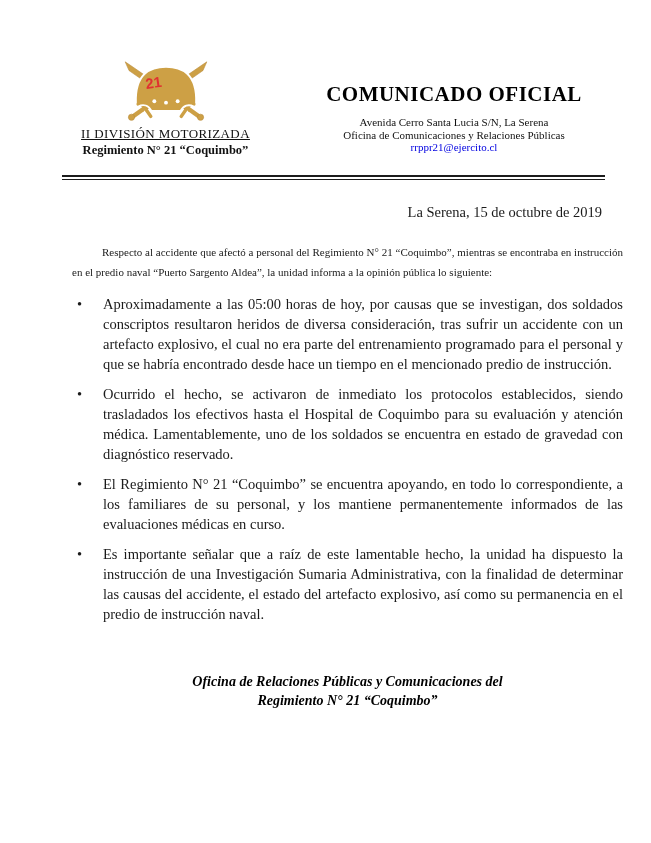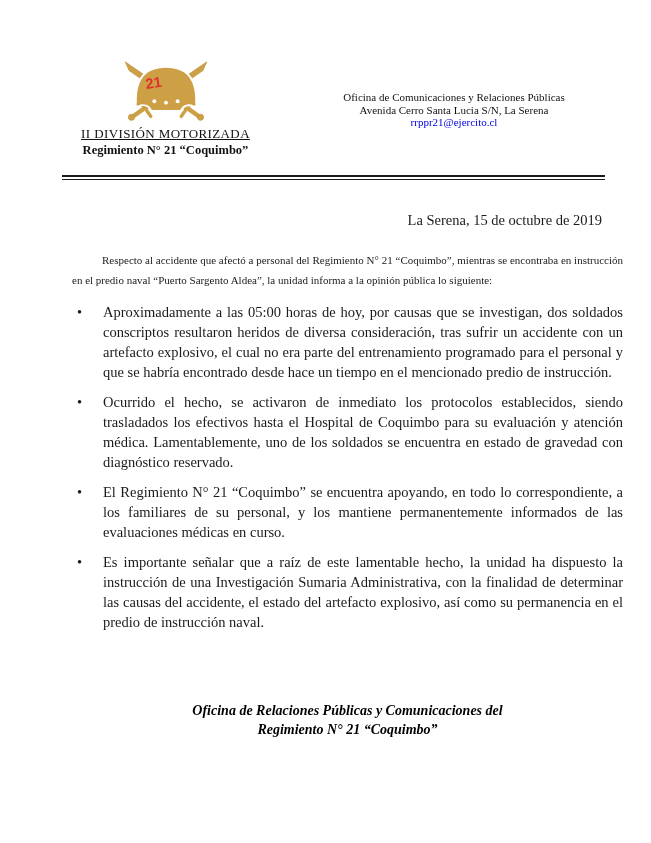--- a/index.html
+++ b/index.html
@@ -39,40 +39,40 @@
   .address-block { margin-top: 9px; font-size: 11px; line-height: 12.5px; color: #111; }
   .address-block div { white-space: nowrap; }
   .email-link { color: #0000e0; cursor: pointer; }
 
   .double-rule {
     position: absolute; top: 175px; left: 62px; width: 543px; height: 5px;
     border-top: 2px solid #1c1c1c; border-bottom: 1.5px solid #1c1c1c;
   }
 
   
-  .doc-body { position: absolute; top: 180px; left: 72px; width: 551px; }
+  .doc-body { position: absolute; top: 172px; left: 72px; width: 551px; }
   .dateline {
     margin-top: 30px; padding-right: 21px;
     text-align: right; font-size: 14.5px; line-height: 20px;
   }
   .intro {
     margin-top: 20px; text-align: justify; text-indent: 30px;
     font-size: 11px; line-height: 20px;
   }
   ul.points { list-style: none; margin-top: 12px; }
   ul.points li {
     position: relative; padding-left: 31px; margin-bottom: 10px;
     text-align: justify; font-size: 14.5px; line-height: 20px;
   }
   ul.points li .bullet {
     position: absolute; left: 5px; top: 0; font-size: 14.5px;
   }
 
   .signature {
-    margin-top: 69px; text-align: center;
+    margin-top: 48px; text-align: center;
     font-size: 14px; font-weight: bold; font-style: italic; line-height: 19px;
     color: #000;
   }
 </style>
 </head>
 <body>
 
 <div class="page">
 
   <div class="header">
@@ -104,23 +104,24 @@
           <circle cx="52" cy="48" r="2" fill="#ffffff"></circle>
           <circle cx="64" cy="46.5" r="2" fill="#ffffff"></circle>
           <text x="31" y="33" font-size="15" font-weight="bold" fill="#E03131" font-family="Liberation Sans, sans-serif" transform="rotate(-8 38 28)">21</text>
         </g>
       </svg>
       <div class="division-line">II DIVISIÓN MOTORIZADA</div>
       <div class="regiment-line">Regimiento N° 21 “Coquimbo”</div>
     </div>
 
     <div class="header-right">
+      <div class="official-title">COMUNICADO OFICIAL</div>
       <div class="address-block">
+        <div>Avenida Cerro Santa Lucia S/N, La Serena</div>
         <div>Oficina de Comunicaciones y Relaciones Públicas</div>
-        <div>Avenida Cerro Santa Lucia S/N, La Serena</div>
         <div><span class="email-link">rrppr21@ejercito.cl</span></div>
       </div>
     </div>
   </div>
 
   <div class="double-rule"></div>
 
   <div class="doc-body">
     <div class="dateline">La Serena, 15 de octubre de 2019</div>
 

